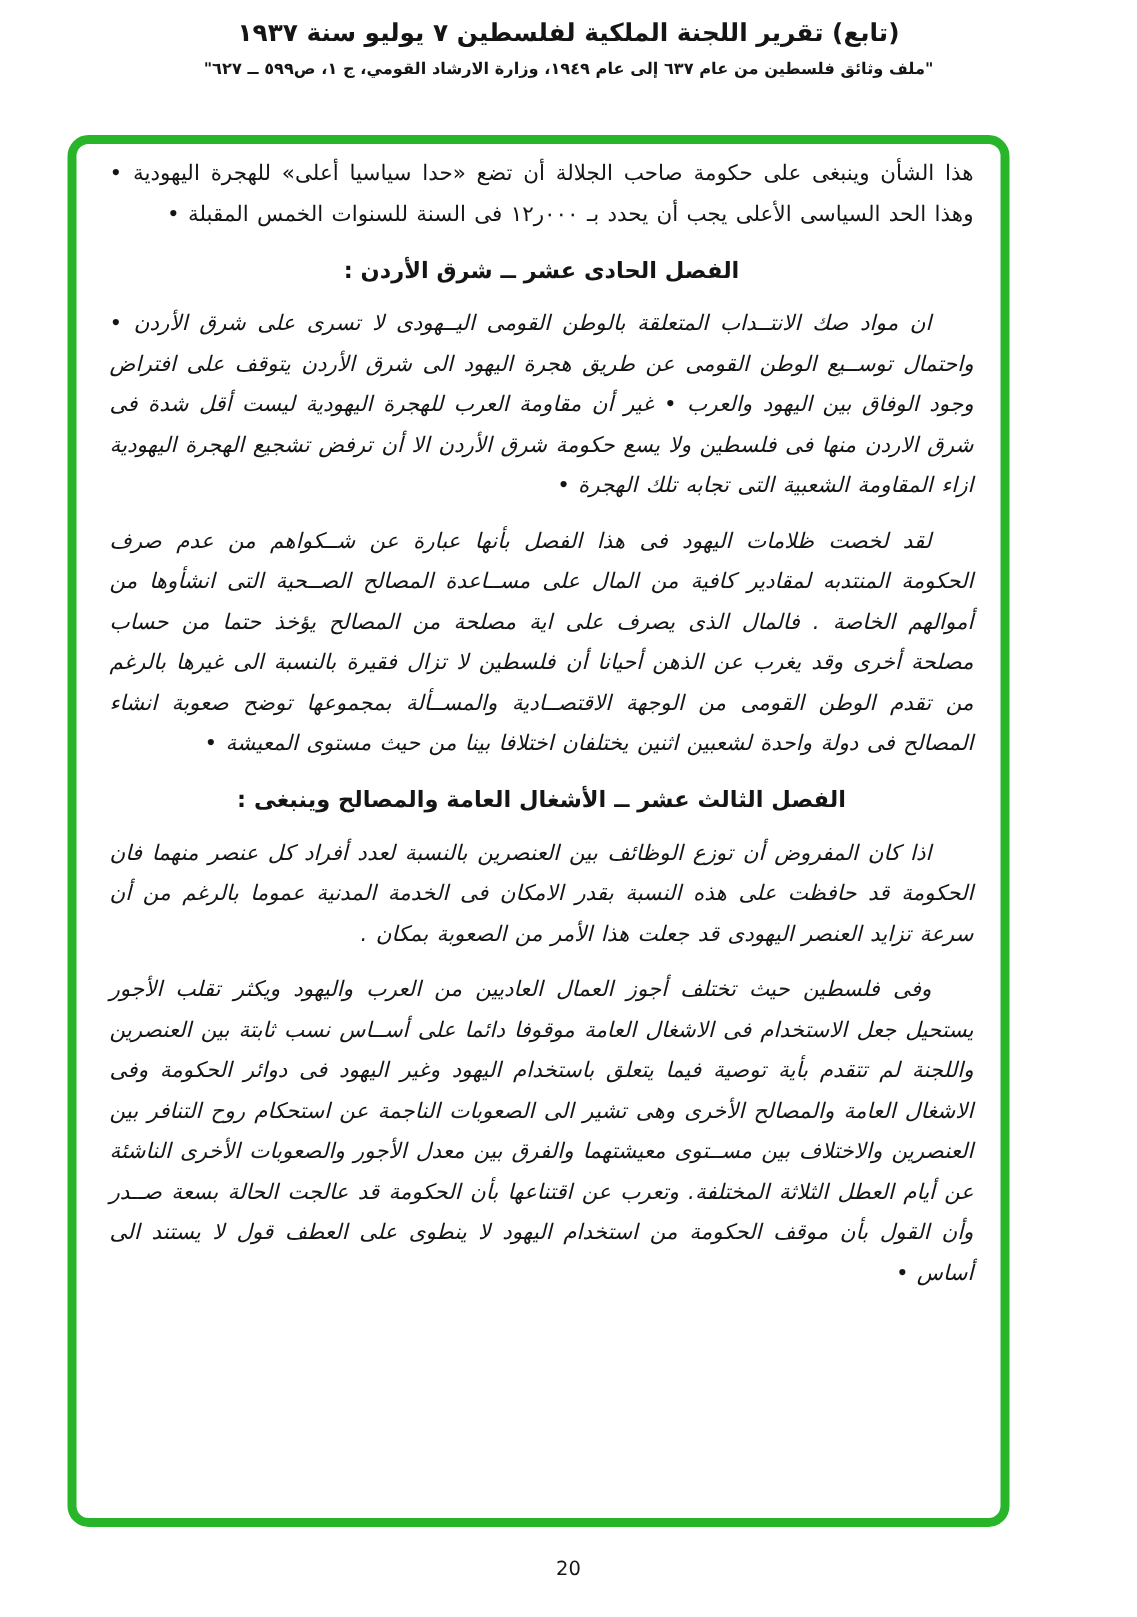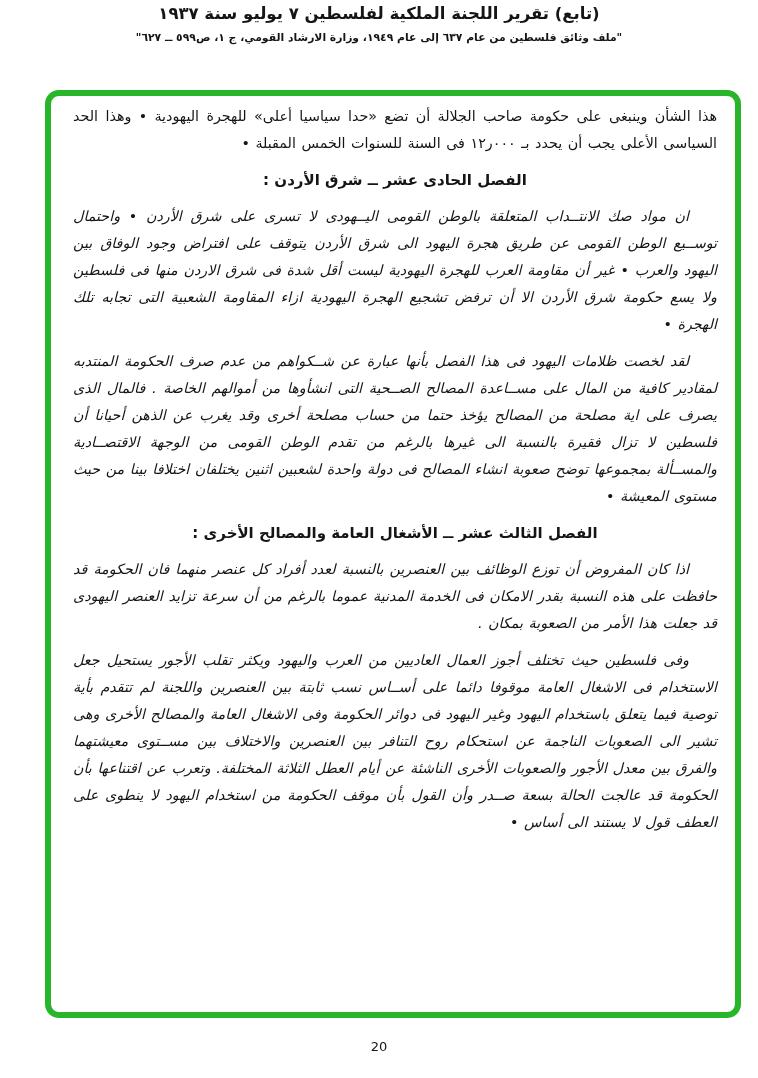--- a/index.html
+++ b/index.html
@@ -11,37 +11,37 @@
     width: 758px;
     height: 1078px;
     position: relative;
     font-family: "DejaVu Sans", sans-serif;
     color: #151515;
     overflow: hidden;
   }
   .page-header {
     direction: rtl;
     text-align: center;
-    padding-top: 4px;
+    padding-top: 12px;
   }
   .doc-title {
     font-weight: bold;
     font-size: 16.5px;
     letter-spacing: 0.2px;
   }
   .doc-subtitle {
     font-weight: bold;
     font-size: 10.8px;
     margin-top: 8px;
   }
   .green-frame {
     position: absolute;
     left: 45px;
     top: 90px;
-    width: 696px;
+    width: 628px;
     height: 928px;
     box-sizing: border-box;
     border: 6px solid #28b52a;
     border-radius: 14px;
     padding: 7px 18px 0 22px;
     direction: rtl;
     overflow: hidden;
   }
   .para {
     font-size: 14.3px;
@@ -79,18 +79,18 @@
 </header>
 
 <main class="green-frame">
   <p class="para">هذا الشأن وينبغى على حكومة صاحب الجلالة أن تضع «حدا سياسيا أعلى» للهجرة اليهودية • وهذا الحد السياسى الأعلى يجب أن يحدد بـ ٠٠٠ر١٢ فى السنة للسنوات الخمس المقبلة •</p>
 
   <h2 class="chapter-heading">الفصل الحادى عشر ــ شرق الأردن :</h2>
   <p class="para indent">ان مواد صك الانتــداب المتعلقة بالوطن القومى اليــهودى لا تسرى على شرق الأردن • واحتمال توســيع الوطن القومى عن طريق هجرة اليهود الى شرق الأردن يتوقف على افتراض وجود الوفاق بين اليهود والعرب • غير أن مقاومة العرب للهجرة اليهودية ليست أقل شدة فى شرق الاردن منها فى فلسطين ولا يسع حكومة شرق الأردن الا أن ترفض تشجيع الهجرة اليهودية ازاء المقاومة الشعبية التى تجابه تلك الهجرة •</p>
 
   <p class="para indent">لقد لخصت ظلامات اليهود فى هذا الفصل بأنها عبارة عن شــكواهم من عدم صرف الحكومة المنتدبه لمقادير كافية من المال على مســاعدة المصالح الصــحية التى انشأوها من أموالهم الخاصة . فالمال الذى يصرف على اية مصلحة من المصالح يؤخذ حتما من حساب مصلحة أخرى وقد يغرب عن الذهن أحيانا أن فلسطين لا تزال فقيرة بالنسبة الى غيرها بالرغم من تقدم الوطن القومى من الوجهة الاقتصــادية والمســألة بمجموعها توضح صعوبة انشاء المصالح فى دولة واحدة لشعبين اثنين يختلفان اختلافا بينا من حيث مستوى المعيشة •</p>
 
-  <h2 class="chapter-heading">الفصل الثالث عشر ــ الأشغال العامة والمصالح الأخرى :</h2>
+  <h2 class="chapter-heading">الفصل الثالث عشر ــ الأشغال العامة والمصالح وينبغى :</h2>
   <p class="para indent">اذا كان المفروض أن توزع الوظائف بين العنصرين بالنسبة لعدد أفراد كل عنصر منهما فان الحكومة قد حافظت على هذه النسبة بقدر الامكان فى الخدمة المدنية عموما بالرغم من أن سرعة تزايد العنصر اليهودى قد جعلت هذا الأمر من الصعوبة بمكان .</p>
   <p class="para indent">وفى فلسطين حيث تختلف أجوز العمال العاديين من العرب واليهود ويكثر تقلب الأجور يستحيل جعل الاستخدام فى الاشغال العامة موقوفا دائما على أســاس نسب ثابتة بين العنصرين واللجنة لم تتقدم بأية توصية فيما يتعلق باستخدام اليهود وغير اليهود فى دوائر الحكومة وفى الاشغال العامة والمصالح الأخرى وهى تشير الى الصعوبات الناجمة عن استحكام روح التنافر بين العنصرين والاختلاف بين مســتوى معيشتهما والفرق بين معدل الأجور والصعوبات الأخرى الناشئة عن أيام العطل الثلاثة المختلفة. وتعرب عن اقتناعها بأن الحكومة قد عالجت الحالة بسعة صــدر وأن القول بأن موقف الحكومة من استخدام اليهود لا ينطوى على العطف قول لا يستند الى أساس •</p>
 </main>
 
 <div class="page-number">20</div>
 
 </body></html>

